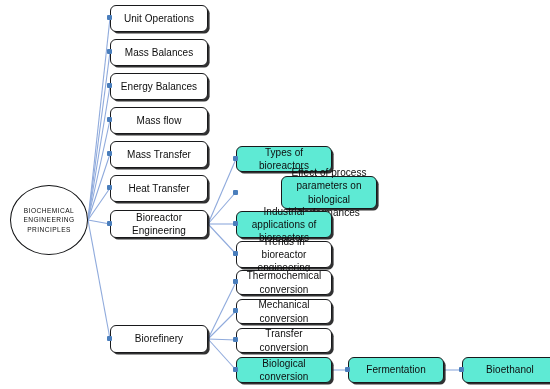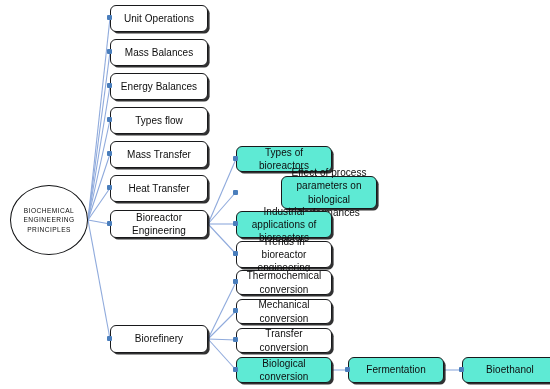--- a/index.html
+++ b/index.html
@@ -118,21 +118,21 @@
     <span class="label">Mass Balances</span>
   </div>
   <div class="joint" style="left:107px; top:49px;"></div>
 
   <div class="node" style="left:110px; top:73px; width:98px; height:27px;">
     <span class="label">Energy Balances</span>
   </div>
   <div class="joint" style="left:107px; top:83px;"></div>
 
   <div class="node" style="left:110px; top:107px; width:98px; height:27px;">
-    <span class="label">Types flow</span>
+    <span class="label">Mass flow</span>
   </div>
   <div class="joint" style="left:107px; top:117px;"></div>
 
   <div class="node" style="left:110px; top:141px; width:98px; height:27px;">
     <span class="label">Mass Transfer</span>
   </div>
   <div class="joint" style="left:107px; top:151px;"></div>
 
   <div class="node" style="left:110px; top:175px; width:98px; height:27px;">
     <span class="label">Heat Transfer</span>

